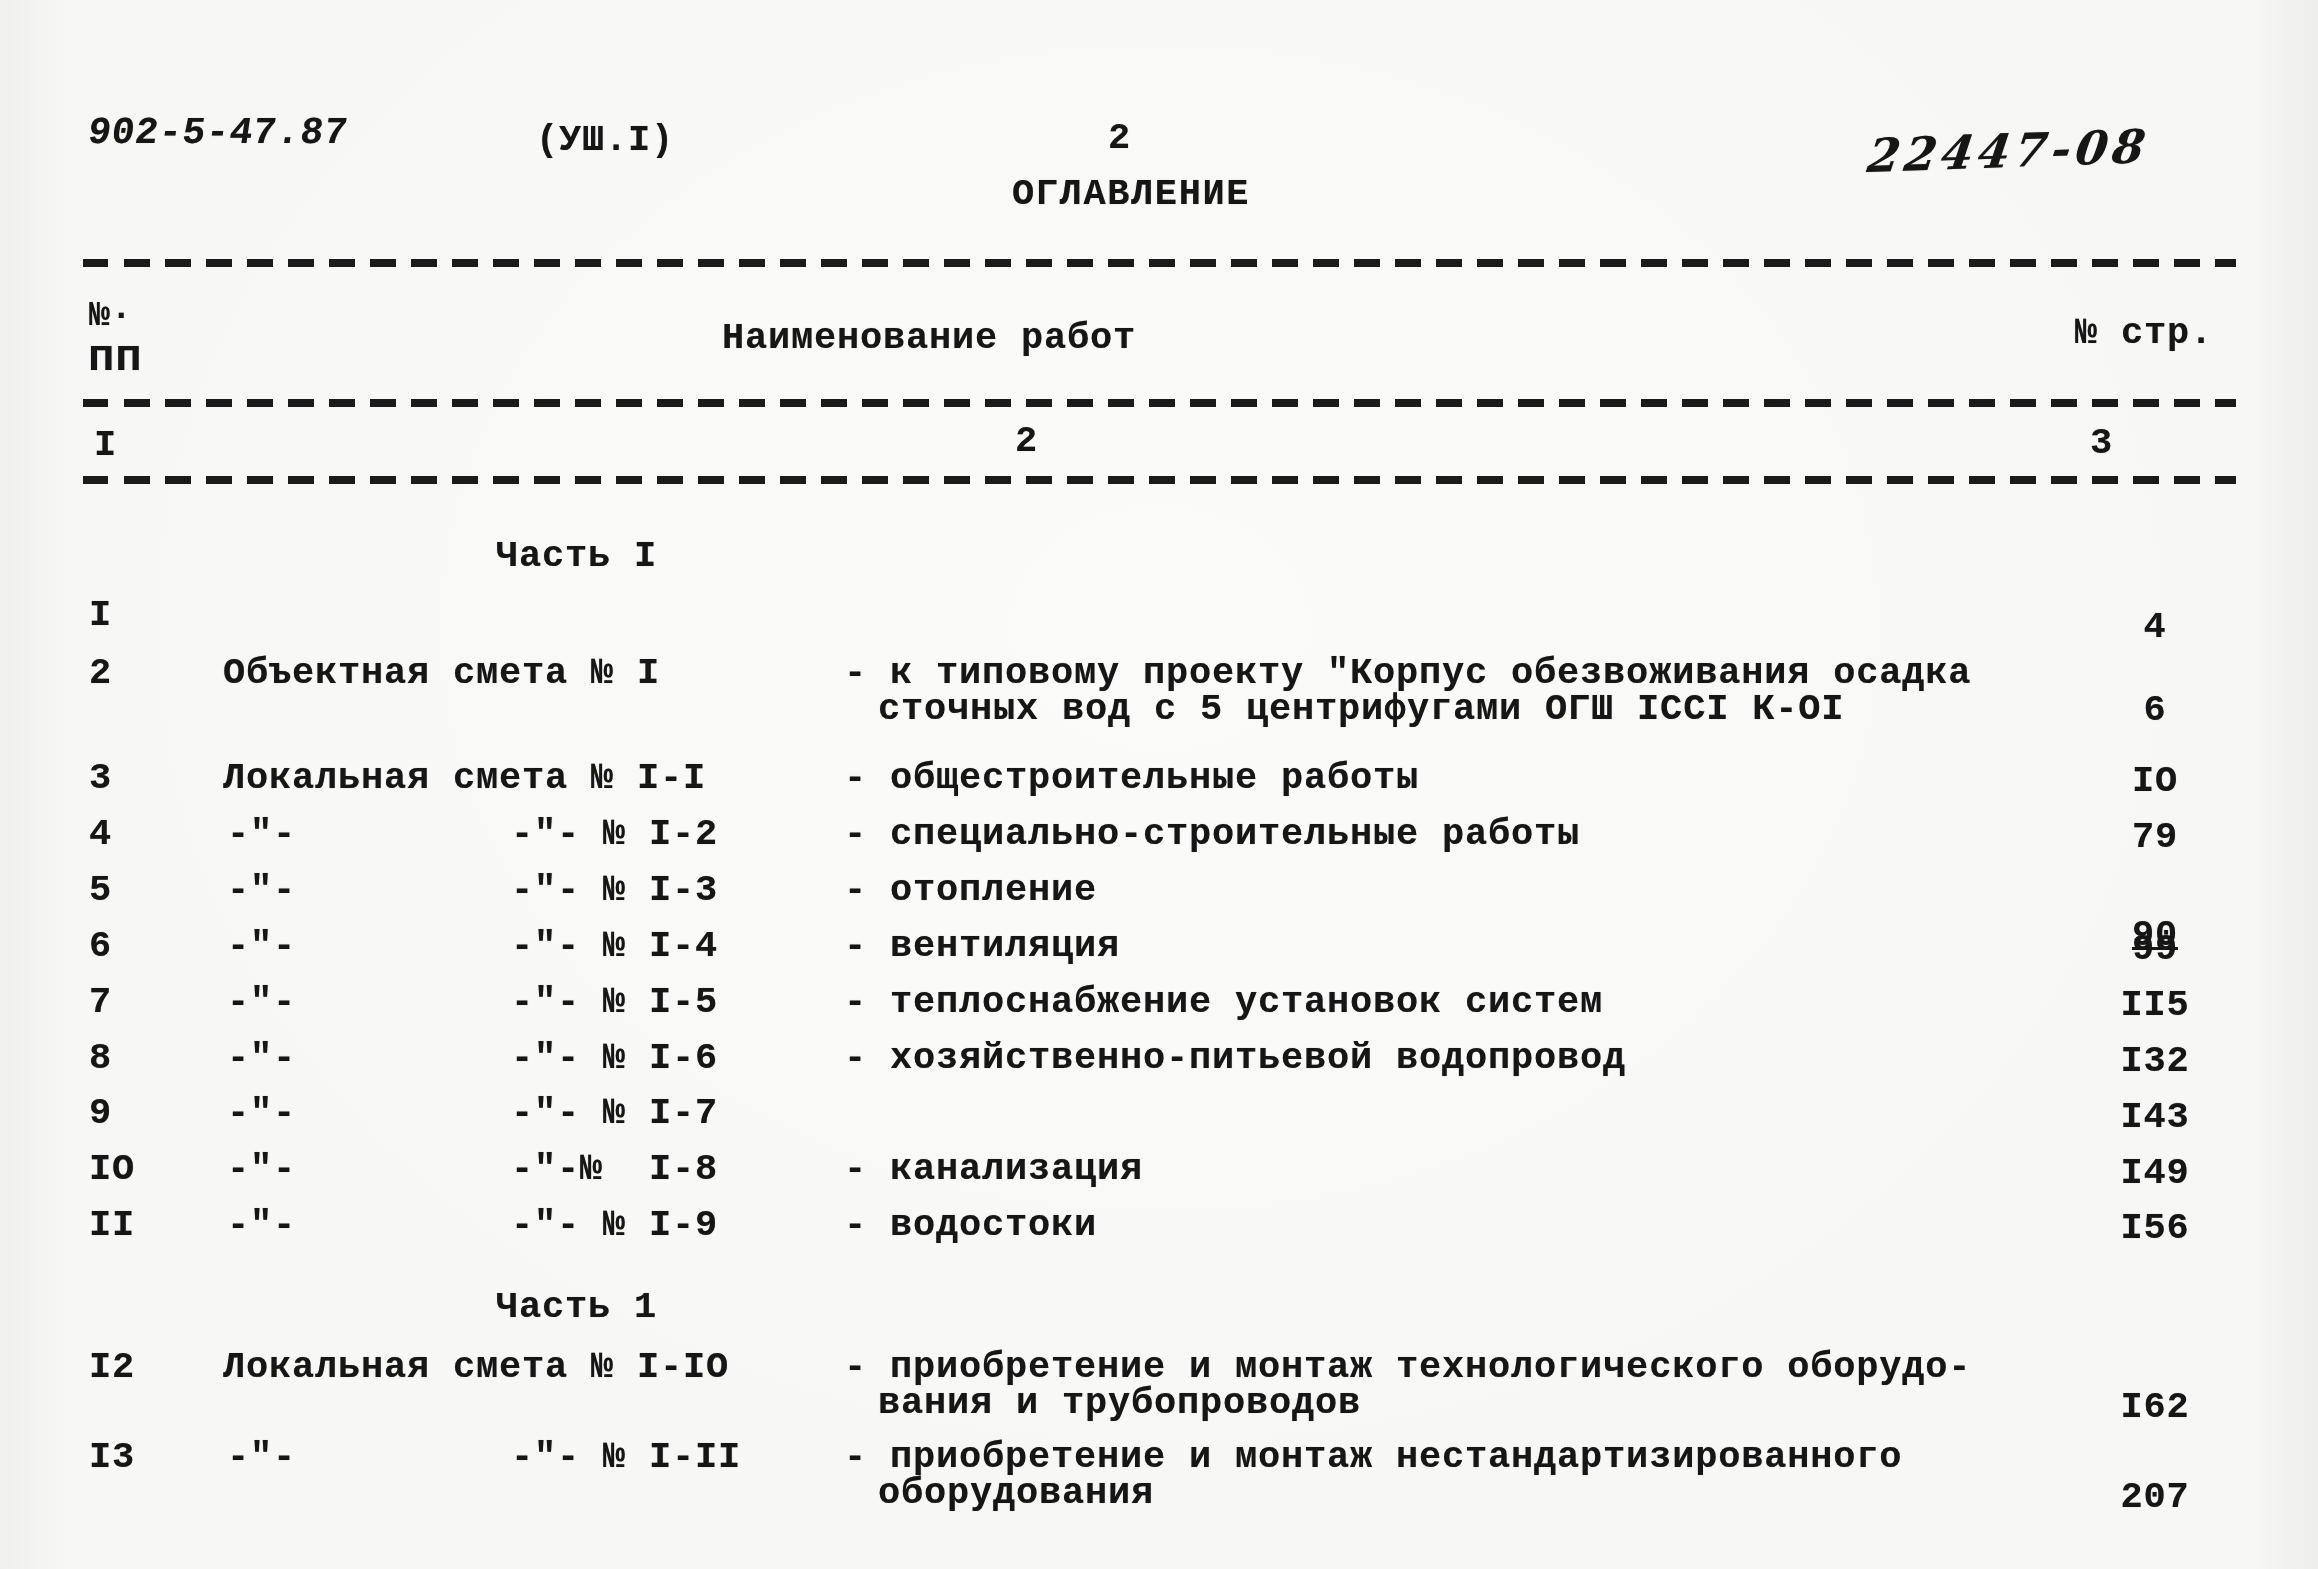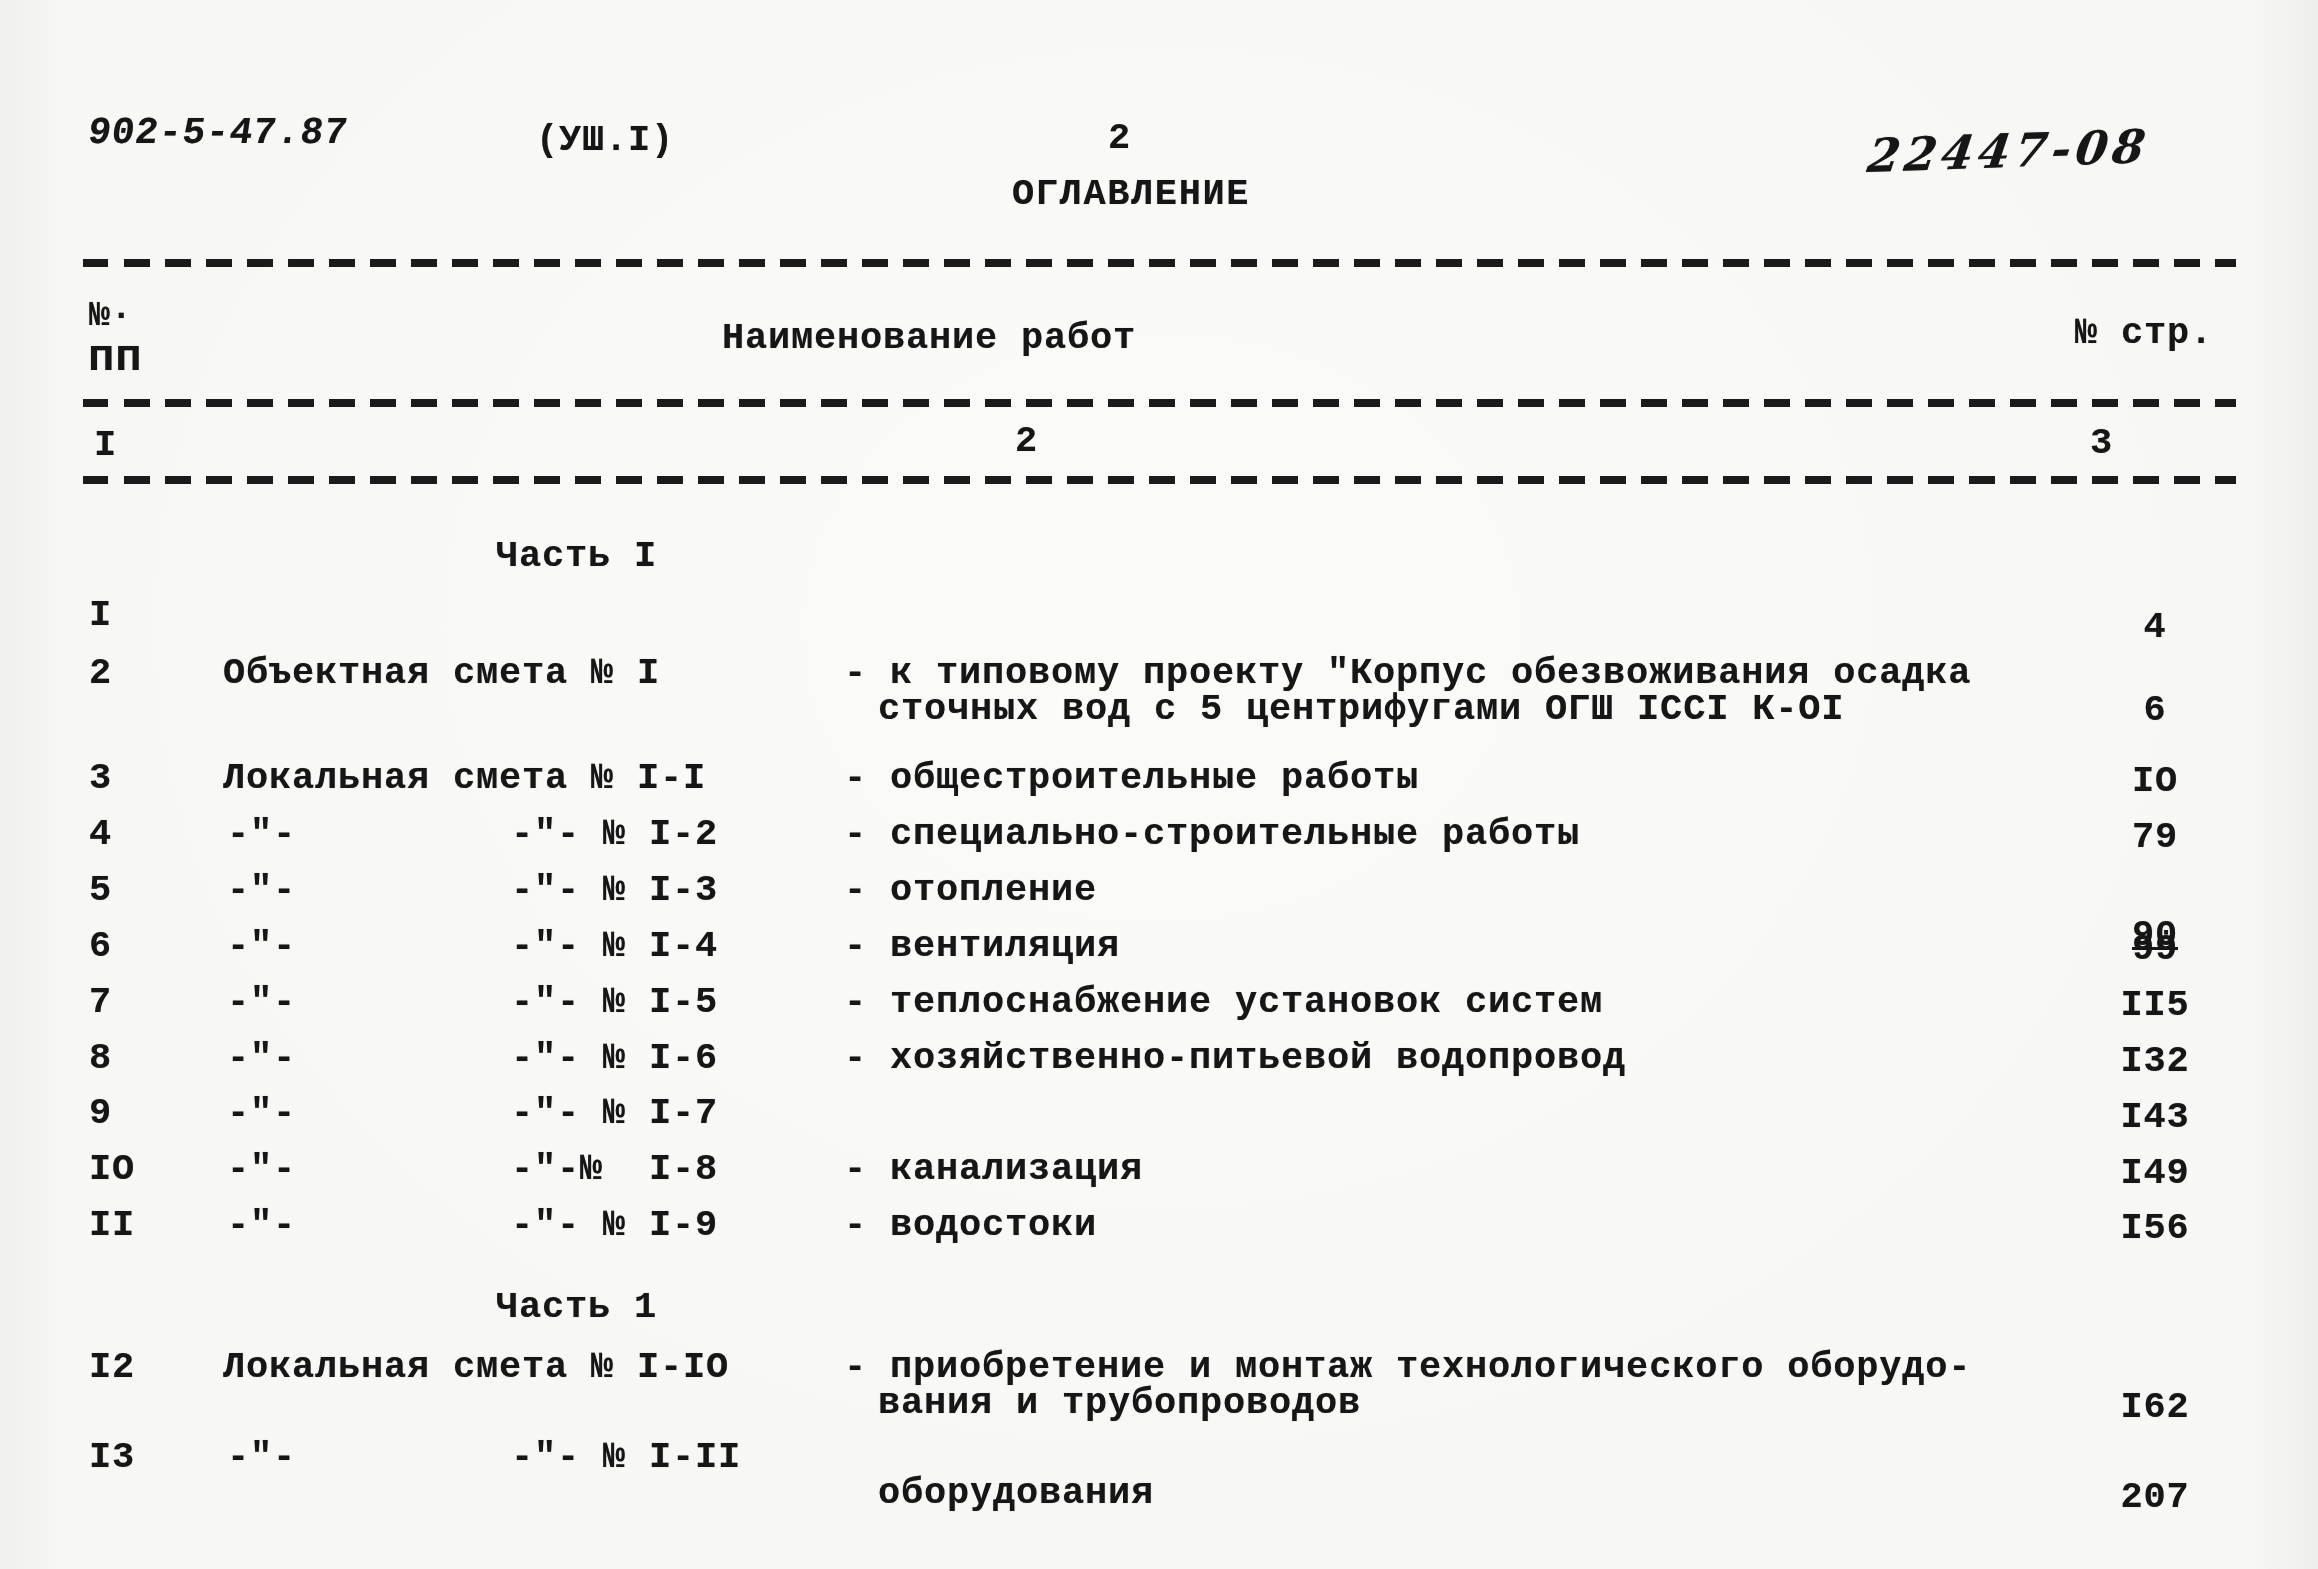--- a/index.html
+++ b/index.html
@@ -138,17 +138,18 @@
 
   <span class="t c-num" style="top:1347px;">I2</span>
   <span class="t c-name" style="top:1347px;">Локальная смета № I-IO</span>
   <span class="t c-desc" style="top:1347px;">- приобретение и монтаж технологического оборудо-</span>
   <span class="t c-desc2" style="top:1383px;">вания и трубопроводов</span>
   <span class="t c-page" style="top:1387px;">I62</span>
 
   <span class="t c-num" style="top:1437px;">I3</span>
   <span class="t c-ditto" style="top:1437px;">-"-</span>
   <span class="t c-name2" style="top:1437px;">-"- № I-II</span>
+  <span class="t c-desc" style="top:1437px;">- приобретение и монтаж нестандартизированного</span>
   <span class="t c-desc2" style="top:1473px;">оборудования</span>
   <span class="t c-page" style="top:1477px;">207</span>
 
 </div>
 
 
 </body></html>

